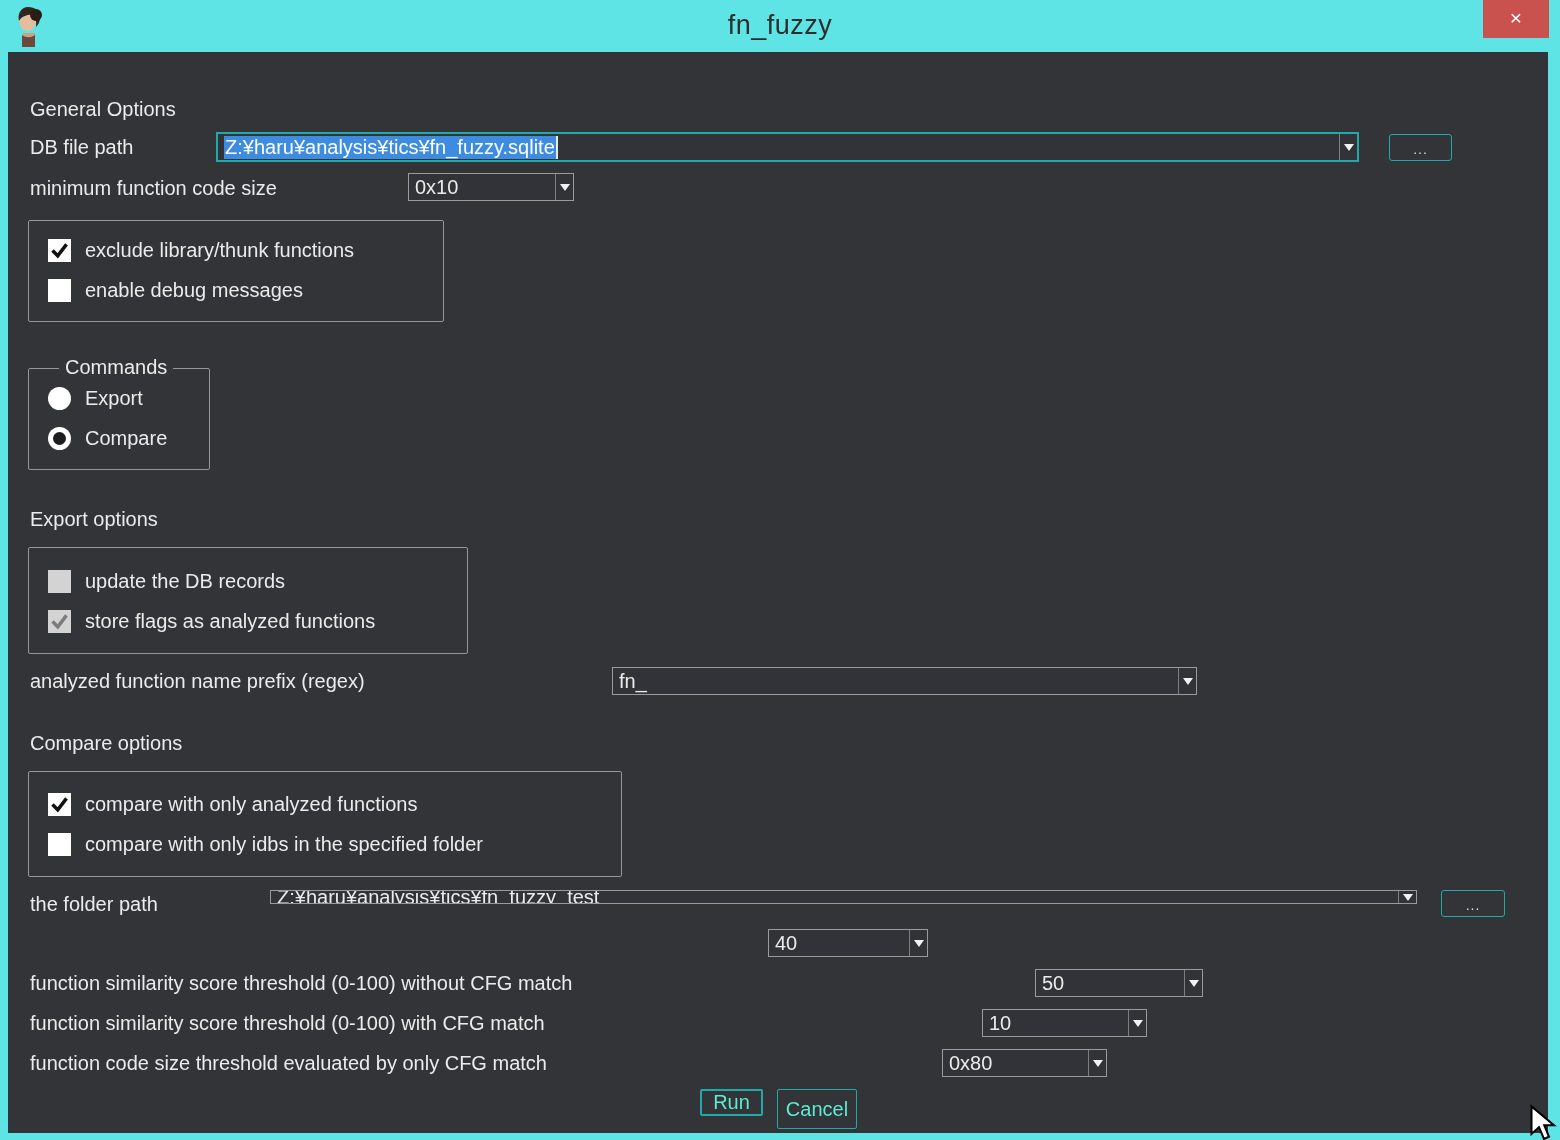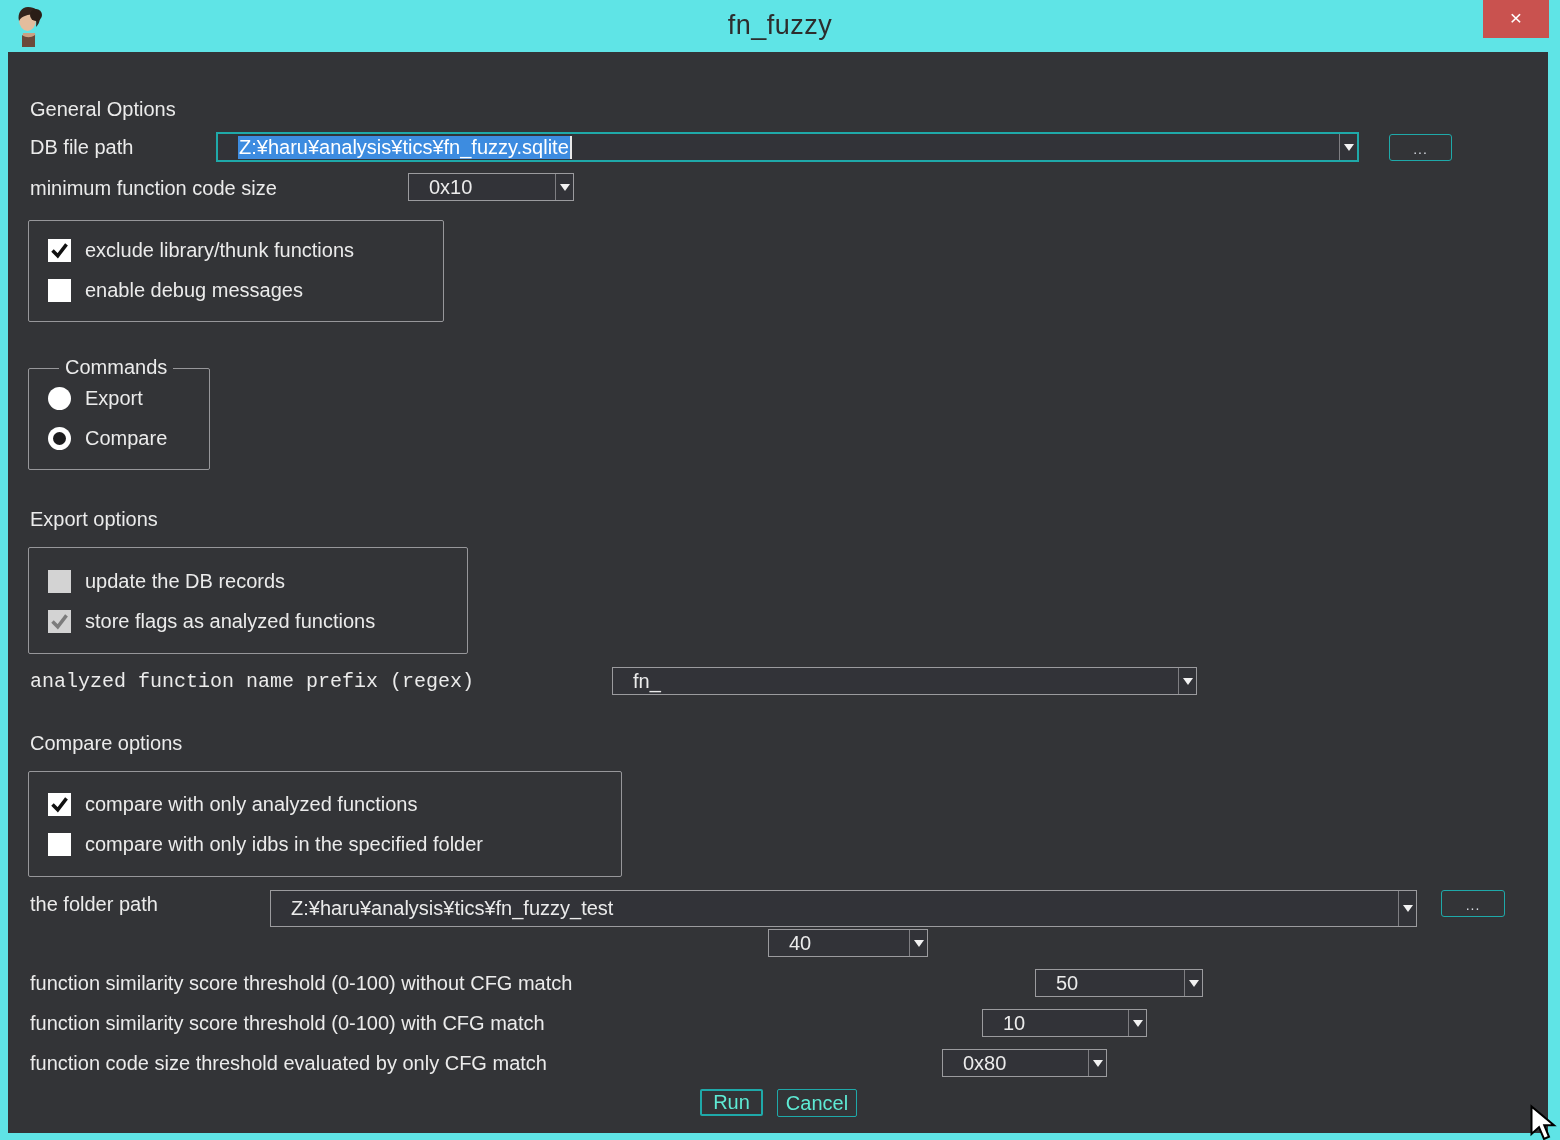--- a/index.html
+++ b/index.html
@@ -40,21 +40,21 @@
   .radiorow { position:absolute; display:flex; align-items:center; }
   .radio { width:23px; height:23px; border-radius:50%; background:#ffffff; position:relative; flex:0 0 auto; }
   .radio.selected::after { content:""; position:absolute; left:5px; top:5px; width:13px; height:13px;
                            border-radius:50%; background:#1d1d1f; }
   .radiorow .rd-label { margin-left:14px; white-space:nowrap; }
 
   
   .combo { position:absolute; background:#323338; border:1px solid #9b9b9e; display:flex;
            align-items:stretch; overflow:hidden; }
   .combo.focused { border:2px solid #1fa9a9; }
-  .combo .val { flex:1 1 auto; display:flex; align-items:center; padding-left:20px;
+  .combo .val { flex:1 1 auto; display:flex; align-items:center; padding-left:6px;
                 font-size:20px; white-space:nowrap; overflow:hidden; }
   .combo .arrow-box { flex:0 0 18px; border-left:1px solid #7e7e82; display:flex;
                       align-items:center; justify-content:center; }
   .combo .arrow { width:0; height:0; border-left:5px solid transparent;
                   border-right:5px solid transparent; border-top:7px solid #f2f2f2; }
   .sel-text { background:#3d8ce0; color:#ffffff; padding:0 1px; border-right:2px solid #e8e8e8; }
 
   
   .browse-btn { position:absolute; background:#333437; border:1px solid #1fa9a9; border-radius:3px;
                 color:#d9dde4; font-size:14px; text-align:center; letter-spacing:1px; cursor:default;
@@ -146,21 +146,21 @@
     </div>
     <div class="cbrow" style="left:40px; top:558px;">
       <span class="cb checked disabled">
         <svg viewBox="0 0 24 24">
           <path class="mark" d="M4 12 L10 18 L20 5" fill="none" stroke-width="4"></path>
           </svg>
       </span>
       <span class="cb-label">store flags as analyzed functions</span>
     </div>
 
-    <div class="lbl" style="left:22px; top:618px;font-family:Liberation Mono, monospace;">analyzed function name prefix (regex)</div>
+    <div class="lbl" style="left:22px; top:618px;">analyzed function name prefix (regex)</div>
     <div class="combo" style="left:604px; top:615px; width:585px; height:28px;">
       <div class="val">fn_</div>
       <div class="arrow-box">
         <span class="arrow"></span>
       </div>
     </div>
 
     <div class="lbl" style="left:22px; top:680px;">Compare options</div>
     <div class="groupbox" style="left:20px; top:719px; width:594px; height:106px;"></div>
     <div class="cbrow" style="left:40px; top:741px;">
@@ -172,21 +172,21 @@
       <span class="cb-label">compare with only analyzed functions</span>
     </div>
     <div class="cbrow" style="left:40px; top:781px;">
       <span class="cb">
         
       </span>
       <span class="cb-label">compare with only idbs in the specified folder</span>
     </div>
 
     <div class="lbl" style="left:22px; top:841px;">the folder path</div>
-    <div class="combo" style="left:262px; top:838px; width:1147px; height:37px;">
+    <div class="combo" style="left:262px; top:838px; width:1147px; height:14px;">
       <div class="val">Z:¥haru¥analysis¥tics¥fn_fuzzy_test</div>
       <div class="arrow-box">
         <span class="arrow"></span>
       </div>
     </div>
     <div class="browse-btn" style="left:1433px; top:838px; width:64px; height:27px;">...</div>
 
     <div class="combo" style="left:760px; top:877px; width:160px; height:28px;">
       <div class="val">40</div>
       <div class="arrow-box">
@@ -212,19 +212,19 @@
 
     <div class="lbl" style="left:22px; top:1000px;">function code size threshold evaluated by only CFG match</div>
     <div class="combo" style="left:934px; top:997px; width:165px; height:28px;">
       <div class="val">0x80</div>
       <div class="arrow-box">
         <span class="arrow"></span>
       </div>
     </div>
 
     <div class="push-btn default" style="left:692px; top:1037px; width:63px; height:27px;">Run</div>
-    <div class="push-btn" style="left:769px; top:1037px; width:80px; height:28px;">Cancel</div>
+    <div class="push-btn" style="left:769px; top:1037px; width:80px; height:40px;">Cancel</div>
   </div>
 
   <svg class="cursor" viewBox="0 0 32 32">
     <path d="M6 2 L6 24 L12 18.5 L16 28 L20 26.2 L16.2 17 L24 17 Z" fill="#ffffff" stroke="#000000" stroke-width="1.6"></path>
   </svg>
 </div>
 
 </body></html>

